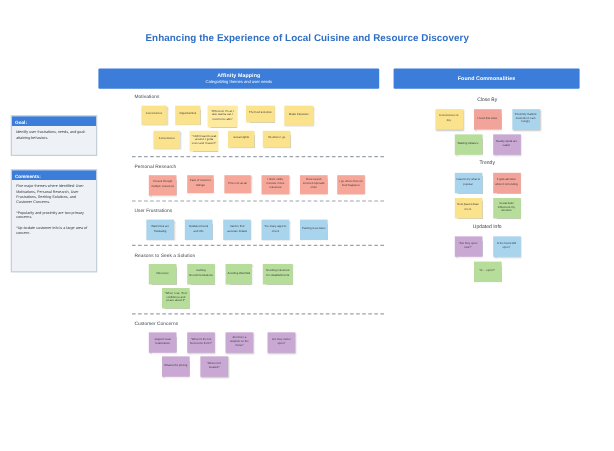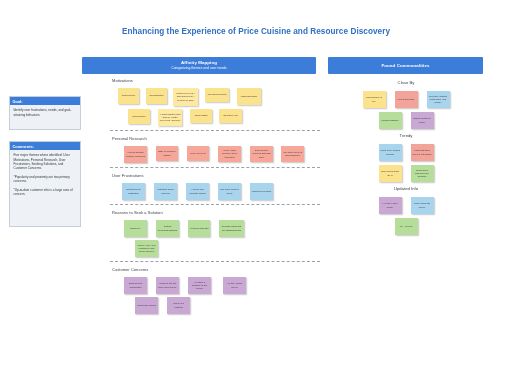--- a/index.html
+++ b/index.html
@@ -123,21 +123,21 @@
     justify-content:center;
     gap:9px;
     margin-bottom:4px;
   }
 </style>
 </head>
 <body>
 
 <div id="board">
 
-  <div class="page-title">Enhancing the Experience of Price Cuisine and Resource Discovery</div>
+  <div class="page-title">Enhancing the Experience of Local Cuisine and Resource Discovery</div>
 
   <div class="hdr" id="hdr-affinity">
     <div class="h-title">Affinity Mapping</div>
     <div class="h-sub">Categorizing themes and user needs</div>
   </div>
 
   <div class="hdr" id="hdr-common">
     <div class="h-title">Found Commonalities</div>
   </div>
 

